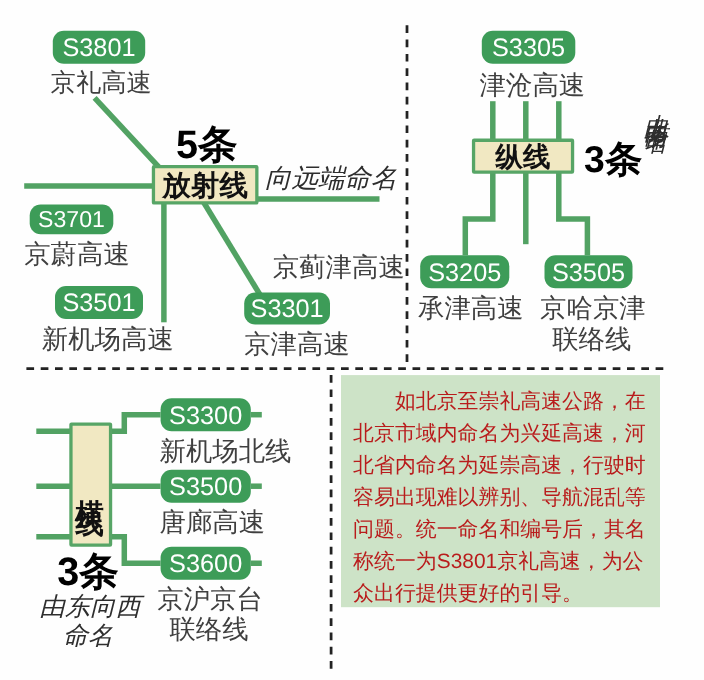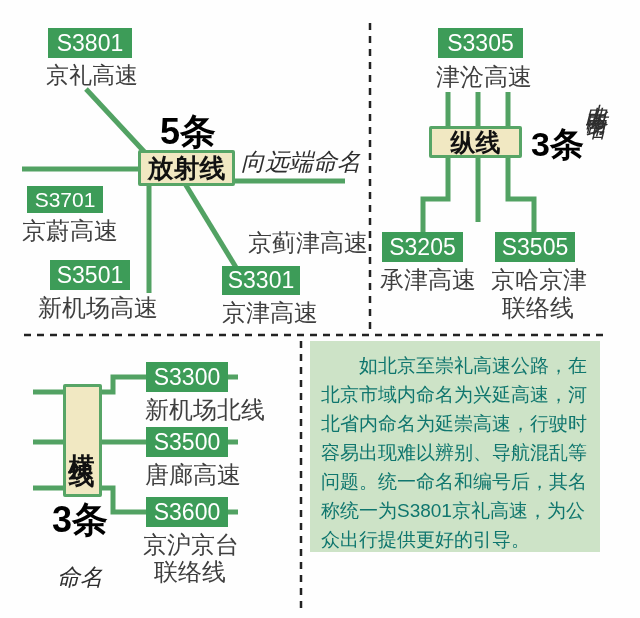--- a/index.html
+++ b/index.html
@@ -3,21 +3,21 @@
 <meta charset="utf-8">
 <style>
   html,body{margin:0;padding:0;background:#ffffff;}
   #canvas{
     position:relative;width:640px;height:618px;background:#fefefe;overflow:hidden;
     font-family:"Liberation Sans",sans-serif;
   }
   svg.overlay{position:absolute;left:0;top:0;z-index:1;}
   .badge{
     position:absolute;z-index:2;background:#3d9c58;color:#ffffff;
-    text-align:center;font-size:23px;border-radius:0;
+    text-align:center;font-size:23px;border-radius:10px;
     display:flex;align-items:center;justify-content:center;
   }
   .roadname{
     position:absolute;z-index:2;color:#3f3f3f;font-size:24px;white-space:nowrap;
   }
   .typebox{
     position:absolute;z-index:3;background:#f1e8c2;border:3px solid #57a566;
     color:#111;font-weight:bold;display:flex;align-items:center;justify-content:center;
     border-radius:2px;box-sizing:border-box;
   }
@@ -66,21 +66,21 @@
   #n-s3600b{left:154px;top:556px;}
   #c-heng{left:52px;top:496px;font-size:36px;}
   #note-h1{left:36px;top:536px;font-size:23px;}
   #note-h2{left:57px;top:562px;font-size:23px;}
   
   #infobox{
     position:absolute;z-index:2;left:310px;top:341px;width:290px;height:211px;
     background:#cde3c7;box-sizing:border-box;padding:10px 11px;
   }
   #infotext{
-    font-size:19px;line-height:29px;color:#0f766e;text-indent:2em;
+    font-size:19px;line-height:29px;color:#b91c1c;text-indent:2em;
     margin:0;word-break:break-all;
   }
 </style>
 </head>
 <body>
 
 <div id="canvas">
 
   <svg class="overlay" width="640" height="618" viewBox="0 0 640 618">
     <g stroke="#52a263" stroke-width="5" fill="none">
@@ -150,19 +150,20 @@
   <div class="roadname" id="n-s3300">新机场北线</div>
 
   <div class="badge" id="b-s3500">S3500</div>
   <div class="roadname" id="n-s3500">唐廊高速</div>
 
   <div class="badge" id="b-s3600">S3600</div>
   <div class="roadname" id="n-s3600a">京沪京台</div>
   <div class="roadname" id="n-s3600b">联络线</div>
 
   <div class="count" id="c-heng">3条</div>
+  <div class="calli" id="note-h1">由东向西</div>
   <div class="calli" id="note-h2">命名</div>
 
   <div id="infobox">
     <p id="infotext">如北京至崇礼高速公路，在北京市域内命名为兴延高速，河北省内命名为延崇高速，行驶时容易出现难以辨别、导航混乱等问题。统一命名和编号后，其名称统一为S3801京礼高速，为公众出行提供更好的引导。</p>
   </div>
 
 </div>
 
 </body></html>

